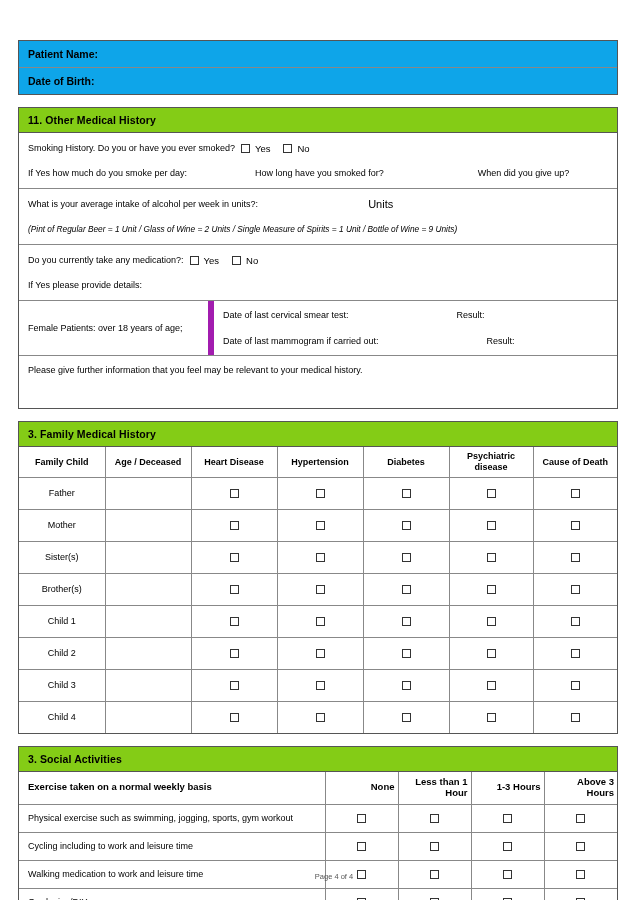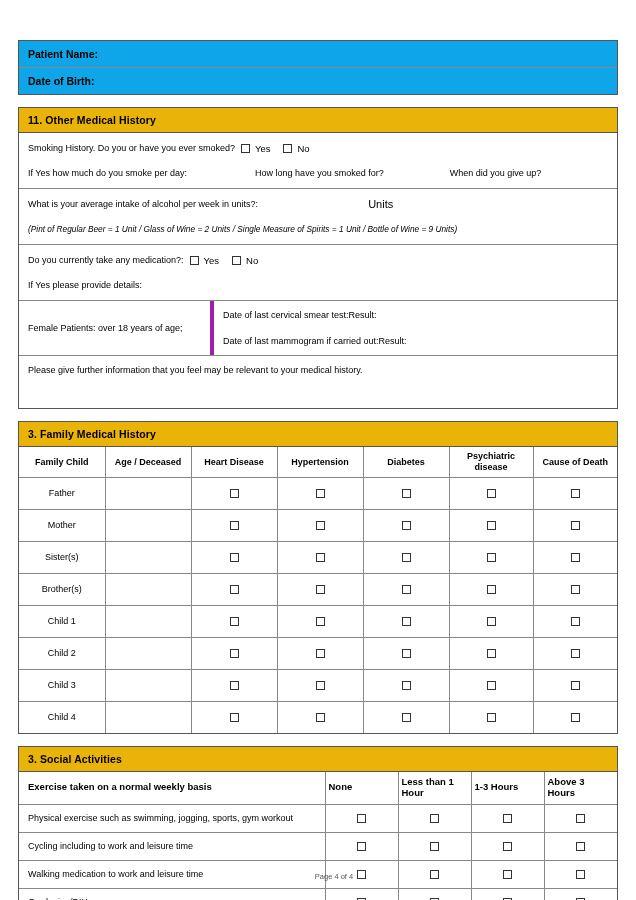--- a/index.html
+++ b/index.html
@@ -25,21 +25,21 @@
 
   
   .outer-box {
     border: 1px solid #555555;
     background: #0ea5e9;
   }
   .row-line {
     border-bottom: 1px solid #888888;
   }
   .sect-header {
-    background: #eab308;
+    background: #84cc16;
     border: 1px solid #555555;
     font-weight: bold;
     font-size: 10.5px;
     padding: 6px 8px 6px 9px;
     letter-spacing: 0.1px;
   }
 
   
   .patient-field {
     padding: 7px 9px;
@@ -78,44 +78,44 @@
     flex: 0 0 auto;
   }
   .cb-label { margin: 0 4px 0 5px; font-size: 9.5px; }
 
   .italic-note {
     font-style: italic;
     font-size: 8.3px;
   }
   .units-label { margin-left: 110px; font-size: 11px; }
   .qgap1 { margin-left: 68px; }
-  .qgap2 { margin-left: 66px; }
+  .qgap2 { margin-left: 94px; }
 
   
   .female-row {
     display: flex;
     border-bottom: 1px solid #888888;
   }
   .female-left {
     width: 195px;
     flex: 0 0 195px;
-    border-right: 4px solid #a21caf;
+    border-right: 6px solid #a21caf;
     padding: 8px 9px;
     font-size: 9px;
     display: flex;
     align-items: center;
   }
   .female-right {
     flex: 1 1 auto;
     padding: 7px 9px;
     font-size: 9px;
   }
   .fr-line { display: flex; min-height: 14px; align-items: center; }
   .fr-line + .fr-line { margin-top: 12px; }
-  .fr-result { }
+  .fr-result { margin-left: 108px; }
 
   .free-text {
     padding: 9px 9px 0 9px;
     font-size: 9px;
     height: 52px;
   }
 
   
   table {
     border-collapse: collapse;
@@ -152,21 +152,21 @@
   .fam-table tr:first-child th { border-top: none; }
 
   
   .sect13 { margin-top: 12px; }
   .ex-table th {
     font-size: 9.5px;
     font-weight: bold;
     height: 32px;
     padding: 2px 3px;
     line-height: 1.15;
-    text-align: left;
+    text-align: right;
   }
   .ex-table th.ex-head-label {
     text-align: left;
     padding-left: 9px;
   }
   .ex-table td {
     height: 28px;
     font-size: 9px;
     text-align: center;
   }

